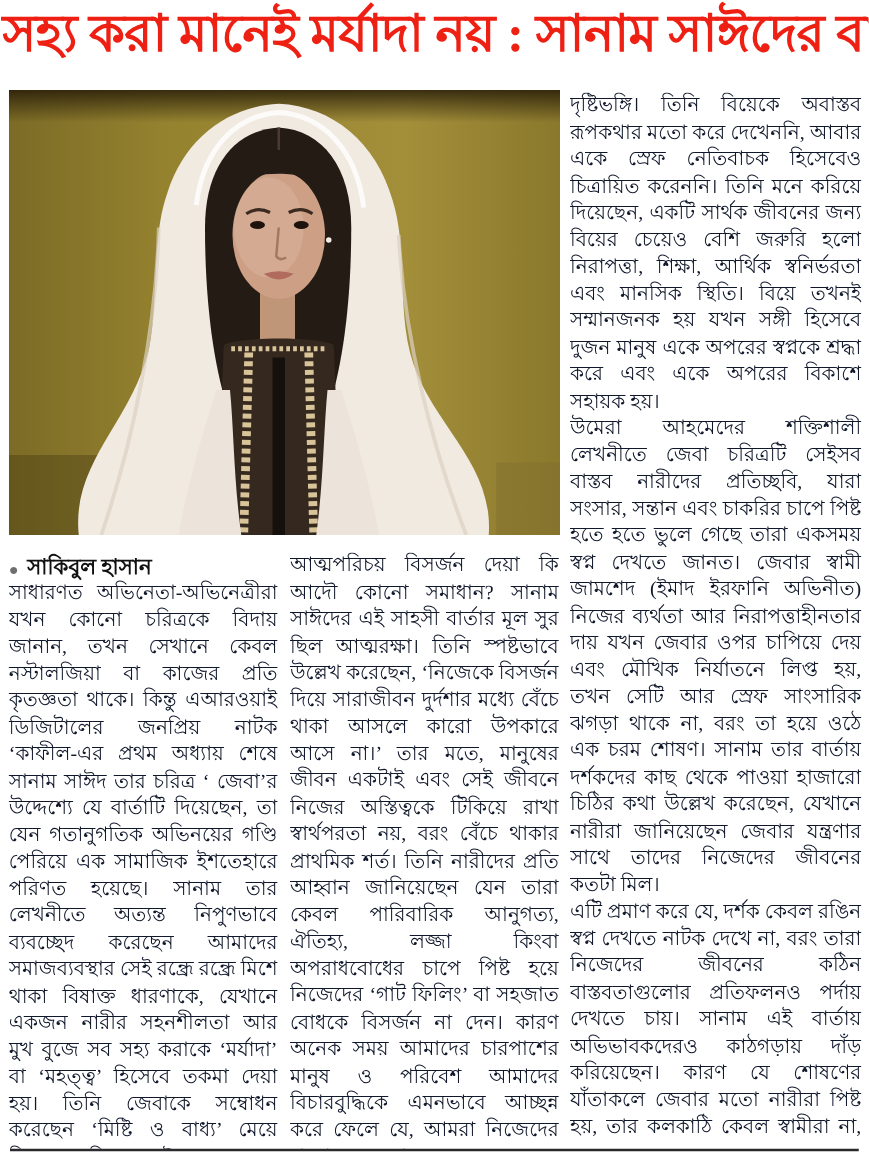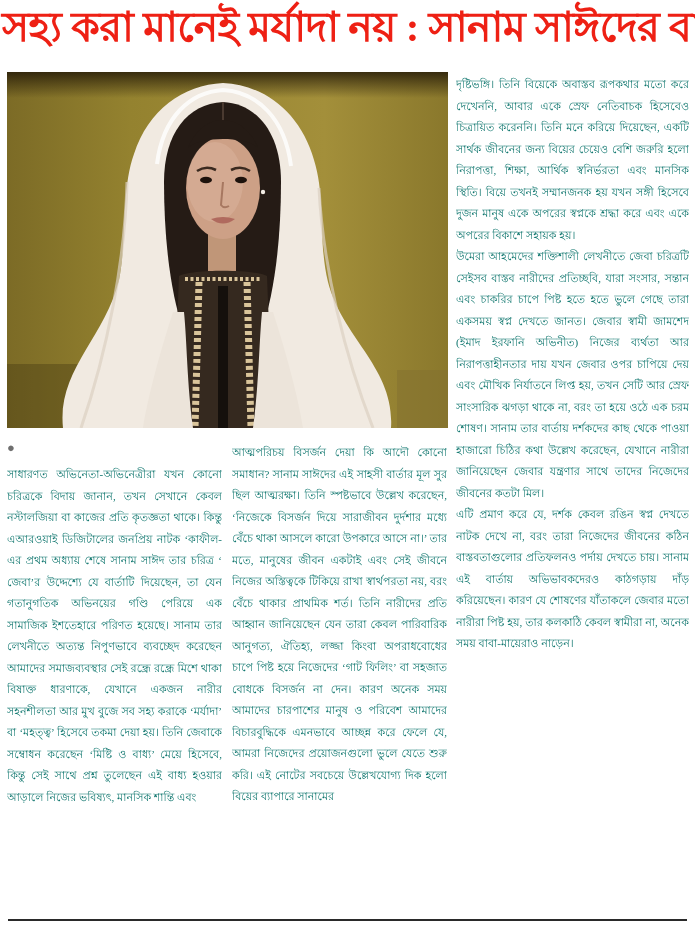--- a/index.html
+++ b/index.html
@@ -19,22 +19,22 @@
     white-space:nowrap;
     letter-spacing:-0.5px;
   }
   .photo{
     position:absolute;left:7px;top:72px;width:441px;height:356px;margin:0;
     overflow:hidden;
   }
   .photo svg{display:block;width:441px;height:356px;}
   .col{
     position:absolute;
-    font-size:11px;line-height:21.5px;
-    color:#0f766e;
+    font-size:16px;line-height:21.5px;
+    color:#0f172a;
     text-align:justify;
     overflow:hidden;
   }
   .col p{margin:0 0 0 0;}
   .col-right{left:456px;top:74px;width:233px;height:840px;}
   .col-left{left:7px;top:464px;width:215px;height:455px;}
   .col-middle{left:232px;top:442px;width:215px;height:477px;}
   .byline{
     position:absolute;left:7px;top:440px;width:215px;
     font-size:17px;font-weight:700;color:#111;
@@ -115,20 +115,21 @@
   </figure>
 
   <aside class="col col-right">
     <p>দৃষ্টিভঙ্গি। তিনি বিয়েকে অবাস্তব রূপকথার মতো করে দেখেননি, আবার একে স্রেফ নেতিবাচক হিসেবেও চিত্রায়িত করেননি। তিনি মনে করিয়ে দিয়েছেন, একটি সার্থক জীবনের জন্য বিয়ের চেয়েও বেশি জরুরি হলো নিরাপত্তা, শিক্ষা, আর্থিক স্বনির্ভরতা এবং মানসিক স্থিতি। বিয়ে তখনই সম্মানজনক হয় যখন সঙ্গী হিসেবে দুজন মানুষ একে অপরের স্বপ্নকে শ্রদ্ধা করে এবং একে অপরের বিকাশে সহায়ক হয়।</p>
     <p>উমেরা আহমেদের শক্তিশালী লেখনীতে জেবা চরিত্রটি সেইসব বাস্তব নারীদের প্রতিচ্ছবি, যারা সংসার, সন্তান এবং চাকরির চাপে পিষ্ট হতে হতে ভুলে গেছে তারা একসময় স্বপ্ন দেখতে জানত। জেবার স্বামী জামশেদ (ইমাদ ইরফানি অভিনীত) নিজের ব্যর্থতা আর নিরাপত্তাহীনতার দায় যখন জেবার ওপর চাপিয়ে দেয় এবং মৌখিক নির্যাতনে লিপ্ত হয়, তখন সেটি আর স্রেফ সাংসারিক ঝগড়া থাকে না, বরং তা হয়ে ওঠে এক চরম শোষণ। সানাম তার বার্তায় দর্শকদের কাছ থেকে পাওয়া হাজারো চিঠির কথা উল্লেখ করেছেন, যেখানে নারীরা জানিয়েছেন জেবার যন্ত্রণার সাথে তাদের নিজেদের জীবনের কতটা মিল।</p>
     <p>এটি প্রমাণ করে যে, দর্শক কেবল রঙিন স্বপ্ন দেখতে নাটক দেখে না, বরং তারা নিজেদের জীবনের কঠিন বাস্তবতাগুলোর প্রতিফলনও পর্দায় দেখতে চায়। সানাম এই বার্তায় অভিভাবকদেরও কাঠগড়ায় দাঁড় করিয়েছেন। কারণ যে শোষণের যাঁতাকলে জেবার মতো নারীরা পিষ্ট হয়, তার কলকাঠি কেবল স্বামীরা না, অনেক সময় বাবা-মায়েরাও নাড়েন।</p>
   </aside>
 
   <div class="byline">
     <span class="bullet">●</span>
+    <span class="author">সাকিবুল হাসান</span>
   </div>
 
   <div class="col col-left">
     <p>সাধারণত অভিনেতা-অভিনেত্রীরা যখন কোনো চরিত্রকে বিদায় জানান, তখন সেখানে কেবল নস্টালজিয়া বা কাজের প্রতি কৃতজ্ঞতা থাকে। কিন্তু এআরওয়াই ডিজিটালের জনপ্রিয় নাটক ‘কাফীল-এর প্রথম অধ্যায় শেষে সানাম সাঈদ তার চরিত্র ‘ জেবা’র উদ্দেশ্যে যে বার্তাটি দিয়েছেন, তা যেন গতানুগতিক অভিনয়ের গণ্ডি পেরিয়ে এক সামাজিক ইশতেহারে পরিণত হয়েছে। সানাম তার লেখনীতে অত্যন্ত নিপুণভাবে ব্যবচ্ছেদ করেছেন আমাদের সমাজব্যবস্থার সেই রন্ধ্রে রন্ধ্রে মিশে থাকা বিষাক্ত ধারণাকে, যেখানে একজন নারীর সহনশীলতা আর মুখ বুজে সব সহ্য করাকে ‘মর্যাদা’ বা ‘মহত্ত্ব’ হিসেবে তকমা দেয়া হয়। তিনি জেবাকে সম্বোধন করেছেন ‘মিষ্টি ও বাধ্য’ মেয়ে হিসেবে, কিন্তু সেই সাথে প্রশ্ন তুলেছেন এই বাধ্য হওয়ার আড়ালে নিজের ভবিষ্যৎ, মানসিক শান্তি এবং</p>
   </div>
 
   <div class="col col-middle">
     <p>আত্মপরিচয় বিসর্জন দেয়া কি আদৌ কোনো সমাধান? সানাম সাঈদের এই সাহসী বার্তার মূল সুর ছিল আত্মরক্ষা। তিনি স্পষ্টভাবে উল্লেখ করেছেন, ‘নিজেকে বিসর্জন দিয়ে সারাজীবন দুর্দশার মধ্যে বেঁচে থাকা আসলে কারো উপকারে আসে না।’ তার মতে, মানুষের জীবন একটাই এবং সেই জীবনে নিজের অস্তিত্বকে টিকিয়ে রাখা স্বার্থপরতা নয়, বরং বেঁচে থাকার প্রাথমিক শর্ত। তিনি নারীদের প্রতি আহ্বান জানিয়েছেন যেন তারা কেবল পারিবারিক আনুগত্য, ঐতিহ্য, লজ্জা কিংবা অপরাধবোধের চাপে পিষ্ট হয়ে নিজেদের ‘গাট ফিলিং’ বা সহজাত বোধকে বিসর্জন না দেন। কারণ অনেক সময় আমাদের চারপাশের মানুষ ও পরিবেশ আমাদের বিচারবুদ্ধিকে এমনভাবে আচ্ছন্ন করে ফেলে যে, আমরা নিজেদের প্রয়োজনগুলো ভুলে যেতে শুরু করি। এই নোটের সবচেয়ে উল্লেখযোগ্য দিক হলো বিয়ের ব্যাপারে সানামের</p>
   </div>
 

